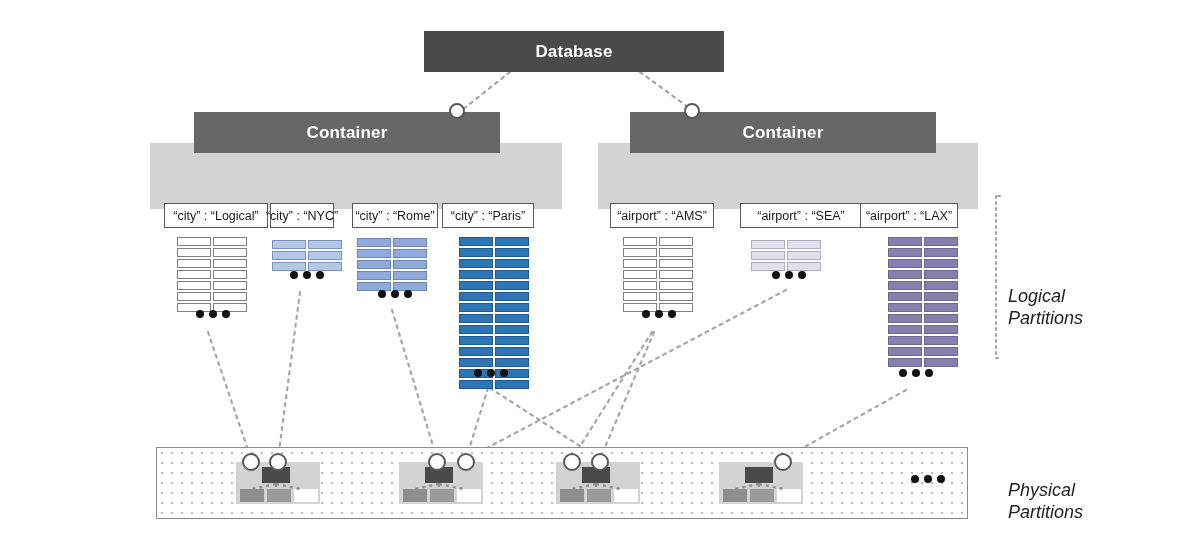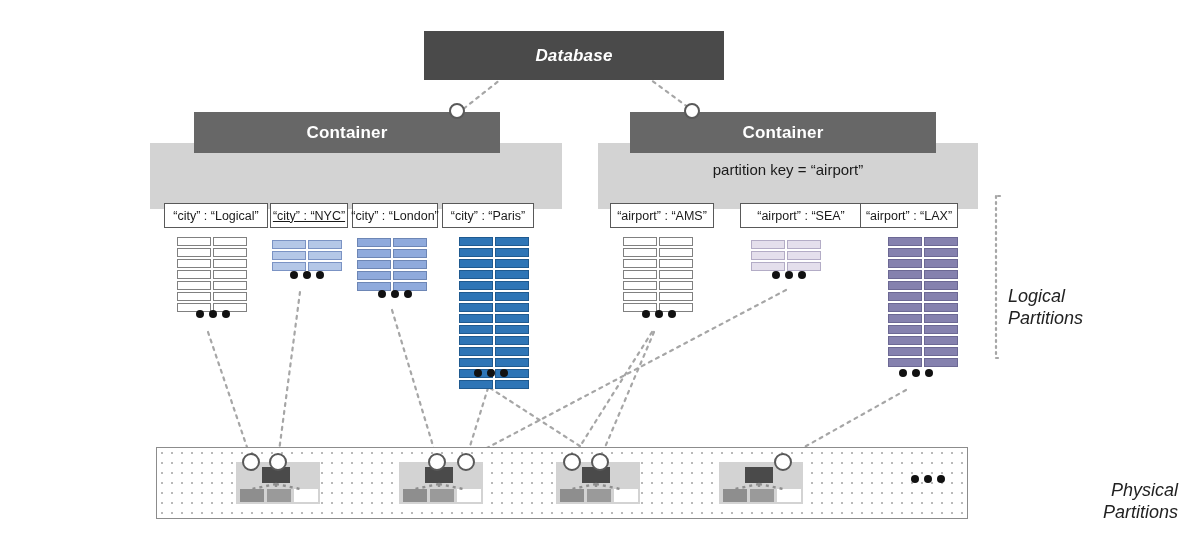--- a/index.html
+++ b/index.html
@@ -168,39 +168,39 @@
       <path d="M 654 332 L 600 459"></path>
 
       <path d="M 652 332 L 572 459"></path>
 
       <path d="M 786 290 L 466 459"></path>
 
       <path d="M 906 390 L 783 459"></path>
     </g>
   </svg>
 
-  <div class="abs node-db" style="left:424px; top:31px; width:300px; height:49px;font-style:italic;">
+  <div class="abs node-db" style="left:424px; top:31px; width:300px; height:41px;">
     <span>Database</span>
   </div>
 
   <div class="abs band" style="left:150px; top:143px; width:412px; height:66px;"></div>
 
   <div class="abs node-container" style="left:194px; top:112px; width:306px; height:41px;">
     <span>Container</span>
   </div>
 
 
   <div class="abs chip" style="left:164px; top:203px; width:104px; height:25px;">
     <span>“city” : “Logical”</span>
   </div>
-  <div class="abs chip" style="left:270px; top:203px; width:78px; height:25px;text-decoration:underline;">
+  <div class="abs chip" style="left:270px; top:203px; width:64px; height:25px;">
     <span>“city” : “NYC”</span>
   </div>
   <div class="abs chip" style="left:352px; top:203px; width:86px; height:25px;">
-    <span>“city” : “London”</span>
+    <span>“city” : “Rome”</span>
   </div>
   <div class="abs chip" style="left:442px; top:203px; width:92px; height:25px;">
     <span>“city” : “Paris”</span>
   </div>
 
   <div class="abs stack" id="stack-london" style="left:177px; top:237px;">
       <div class="rowpair">
         <div class="rec" style="background: rgb(255, 255, 255); border-color: rgb(128, 128, 128);"></div>
         <div class="rec" style="background: rgb(255, 255, 255); border-color: rgb(128, 128, 128);"></div>
       </div>
@@ -344,23 +344,20 @@
       <i></i>
       <i></i>
   </div>
 
   <div class="abs band" style="left:598px; top:143px; width:380px; height:66px;"></div>
 
   <div class="abs node-container" style="left:630px; top:112px; width:306px; height:41px;">
     <span>Container</span>
   </div>
 
-  <div class="abs band-key" style="left:598px; top:161px; width:380px;">
-    <span>partition key = “airport”</span>
-  </div>
 
   <div class="abs chip" style="left:610px; top:203px; width:104px; height:25px;">
     <span>“airport” : “AMS”</span>
   </div>
   <div class="abs chip" style="left:740px; top:203px; width:122px; height:25px;">
     <span>“airport” : “SEA”</span>
   </div>
   <div class="abs chip" style="left:860px; top:203px; width:98px; height:25px;">
     <span>“airport” : “LAX”</span>
   </div>
@@ -473,21 +470,21 @@
   <div class="abs dots big" style="left:899px; top:369px;">
     <i></i>
       <i></i>
       <i></i>
   </div>
 
   <div class="abs side-label" style="left:1008px; top:262px; width:170px;">
     <span>Logical
 Partitions</span>
   </div>
-  <div class="abs side-label" style="left:1008px; top:456px; width:170px;text-align:right;">
+  <div class="abs side-label" style="left:1008px; top:456px; width:170px;">
     <span>Physical
 Partitions</span>
   </div>
 
   <div class="abs pp-frame" style="left:156px; top:447px; width:812px; height:72px;"></div>
 
   <div class="abs pp-card" style="left:236px; top:462px; width:84px; height:42px;">
     <div class="abs pp-top" style="left:26px; top:5px; width:28px; height:16px;"></div>
     <div class="abs pp-leaf-a" style="left:4px; top:27px; width:24px; height:13px;"></div>
     <div class="abs pp-leaf-b" style="left:31px; top:27px; width:24px; height:13px;"></div>

